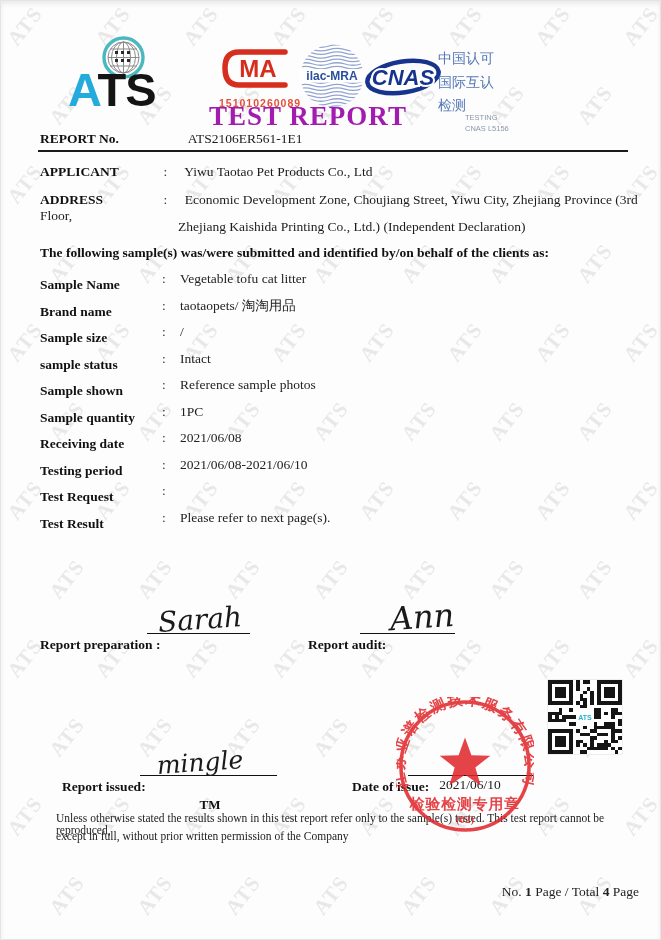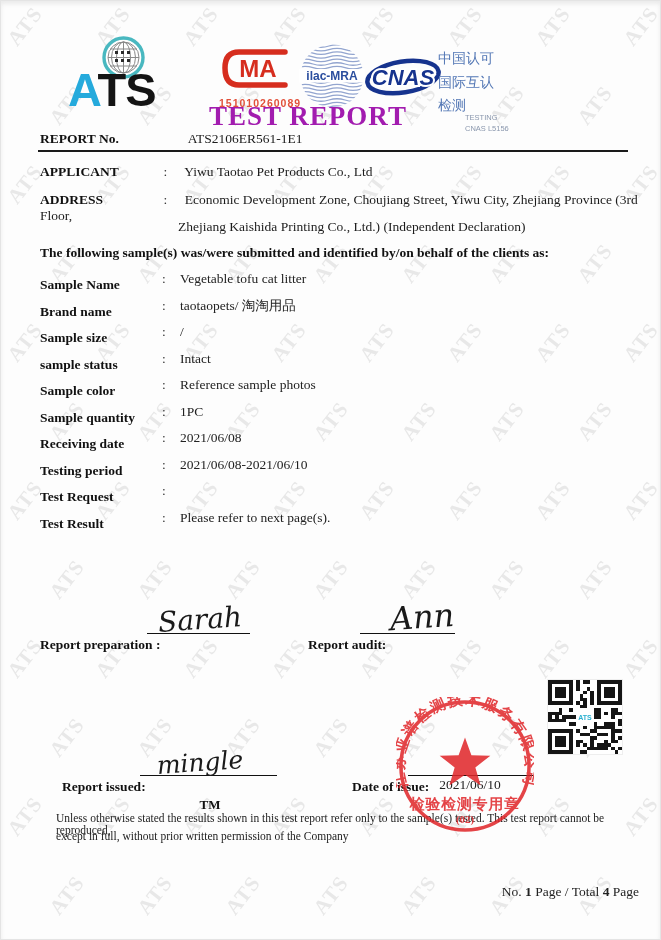--- a/index.html
+++ b/index.html
@@ -305,21 +305,21 @@
     <span class="f-value">/</span>
   </div>
 
   <div class="f-row">
     <span class="f-label">sample status</span>
     <span class="f-colon">:</span>
     <span class="f-value">Intact</span>
   </div>
 
   <div class="f-row">
-    <span class="f-label">Sample color</span>
+    <span class="f-label">Sample shown</span>
     <span class="f-colon">:</span>
     <span class="f-value">Reference sample photos</span>
   </div>
 
   <div class="f-row">
     <span class="f-label">Sample quantity</span>
     <span class="f-colon">:</span>
     <span class="f-value">1PC</span>
   </div>
 

